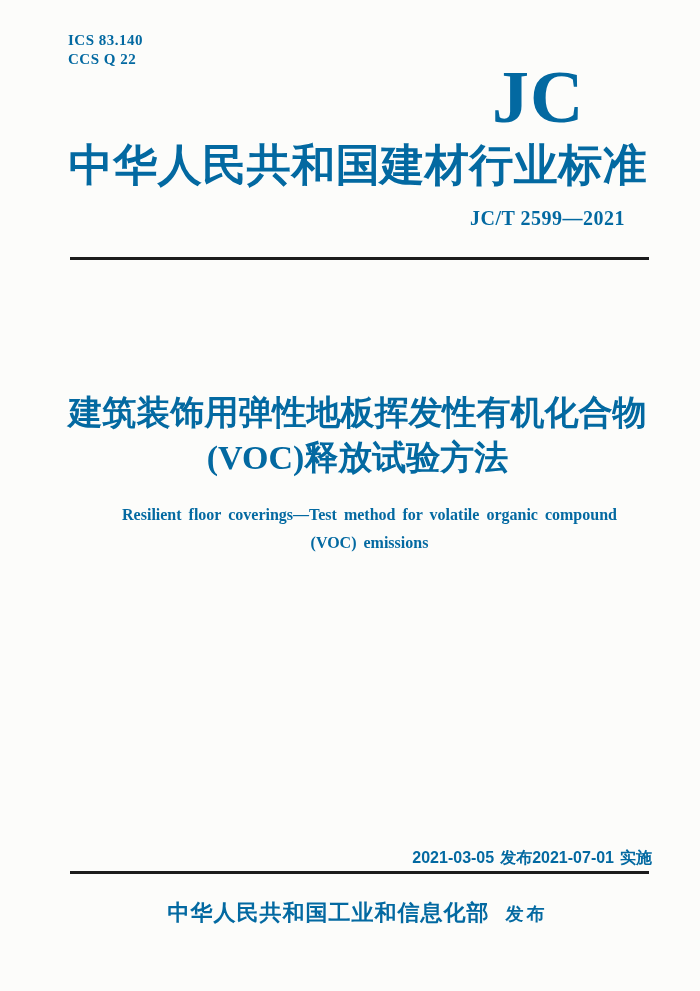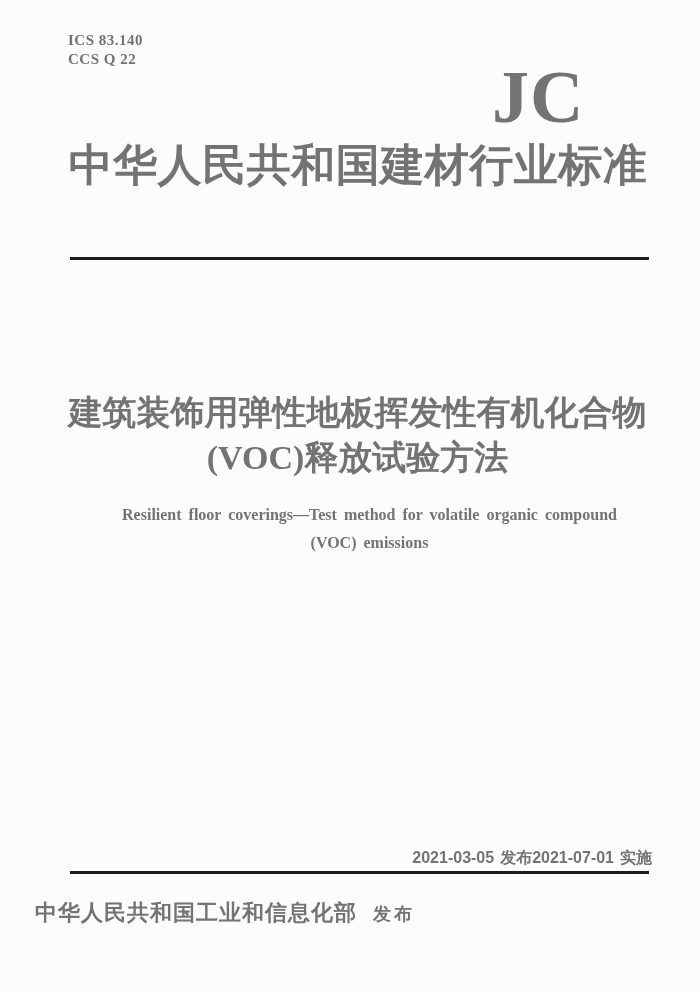--- a/index.html
+++ b/index.html
@@ -6,21 +6,21 @@
     margin: 0;
     padding: 0;
     background: #e8e8e6;
   }
   .page {
     position: relative;
     width: 700px;
     height: 991px;
     margin: 0 auto;
     background: #fcfcfa;
-    color: #737373;
+    color: #0369a1;
     overflow: hidden;
     font-family: "Liberation Sans", sans-serif;
   }
   .codes {
     position: absolute;
     left: 68px;
     top: 31px;
     font-family: "Liberation Serif", serif;
     font-weight: bold;
     font-size: 15px;
@@ -114,21 +114,21 @@
     font-size: 16px;
     line-height: 19px;
     white-space: nowrap;
   }
   .date-label { margin-left: 6px; }
   .footer-line {
     position: absolute;
     left: 35px;
     top: 898px;
     width: 645px;
-    text-align: left;
+    text-align: center;
     white-space: nowrap;
     font-family: Liberation Mono, monospace;
     font-weight: 900;
   }
   .publisher {
     font-size: 22px;
     letter-spacing: 1px;
   }
   .publisher-action {
     font-size: 18px;
@@ -143,20 +143,21 @@
 
   <div class="codes">
     <div>ICS 83.140</div>
     <div>CCS Q 22</div>
   </div>
 
   <div class="logo">JC</div>
 
   <h1 class="category-title">中华人民共和国建材行业标准</h1>
 
+  <div class="std-number">JC/T 2599—2021</div>
 
   <div class="rule rule-top"></div>
 
   <h2 class="title-zh-1">建筑装饰用弹性地板挥发性有机化合物</h2>
   <h2 class="title-zh-2">(VOC)释放试验方法</h2>
 
   <div class="title-en-1">Resilient floor coverings—Test method for volatile organic compound</div>
   <div class="title-en-2">(VOC) emissions</div>
 
   <div class="dates-row">

